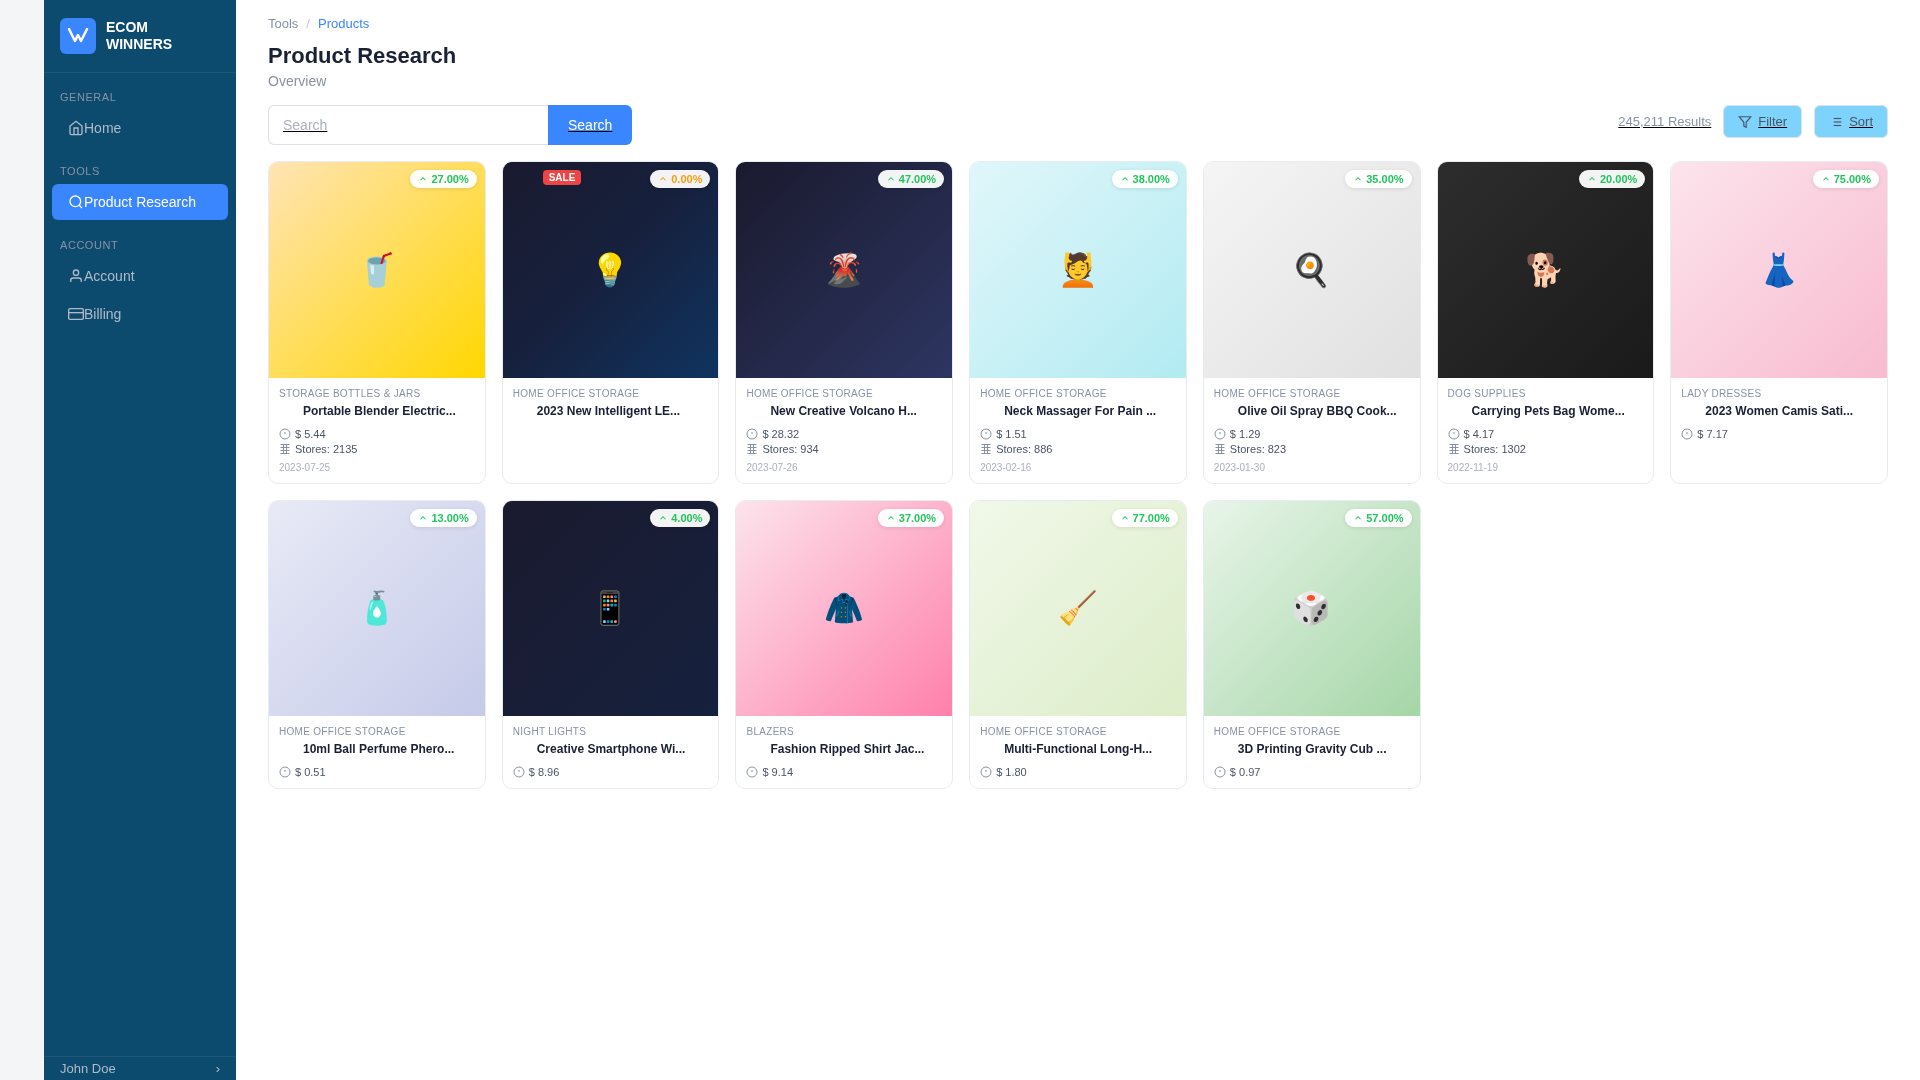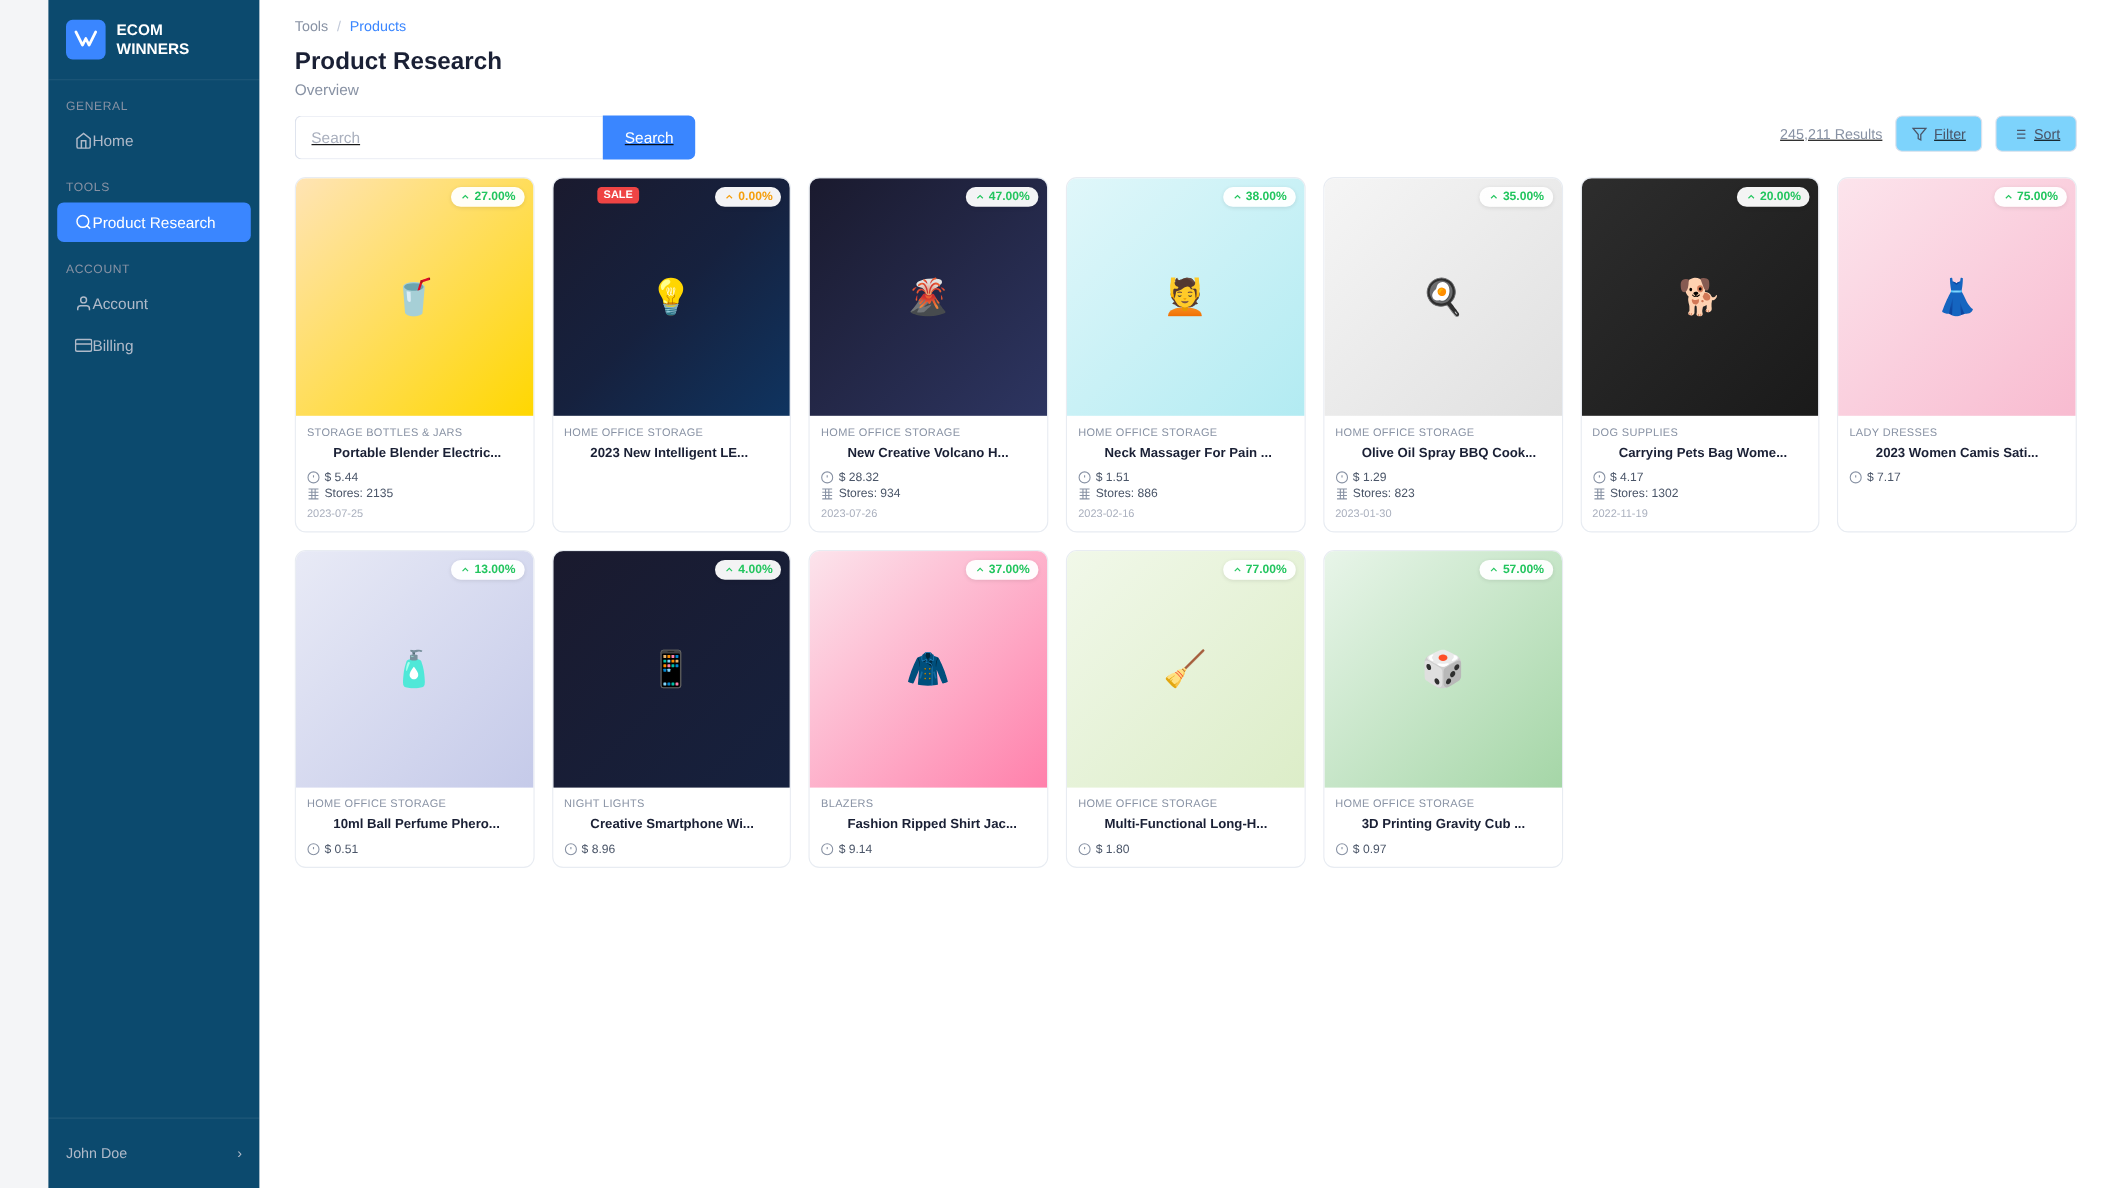--- a/index.html
+++ b/index.html
@@ -50,21 +50,21 @@
       cursor: pointer;
       border-radius: 6px;
       margin: 1px 8px;
       transition: background 0.15s;
     }
     .sidebar-item.active { background: #3a86ff; color: #fff; }
     .sidebar-item svg { width: 16px; height: 16px; flex-shrink: 0; }
 
     .sidebar-bottom {
       margin-top: auto;
-      padding: 24px 16px;
+      padding: 4px 16px;
       border-top: 1px solid rgba(255,255,255,0.08);
       display: flex;
       align-items: center;
       justify-content: space-between;
       color: #b0bac9;
       font-size: 13px;
       cursor: pointer;
     }
 
     

